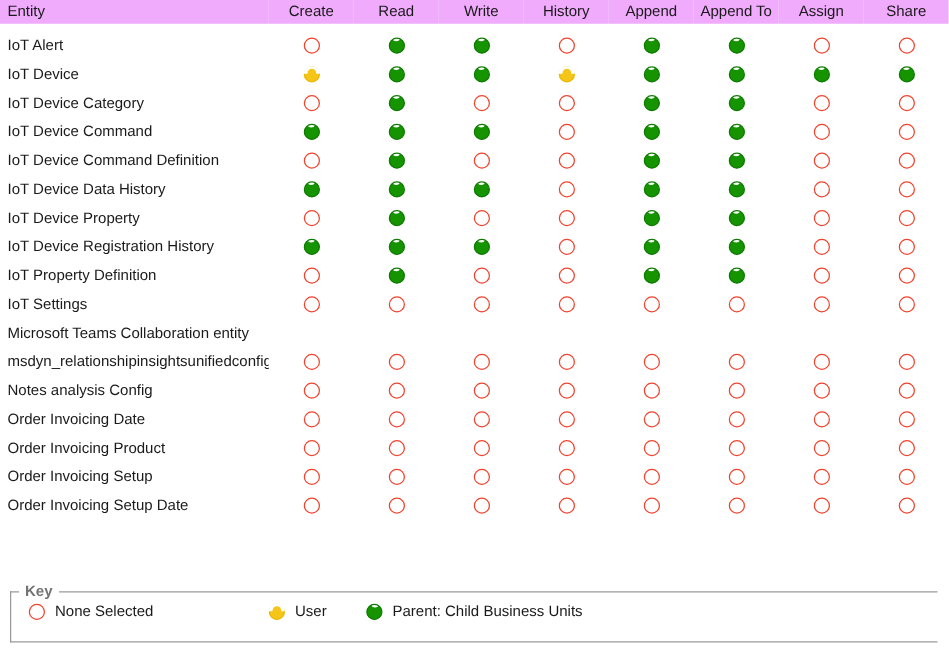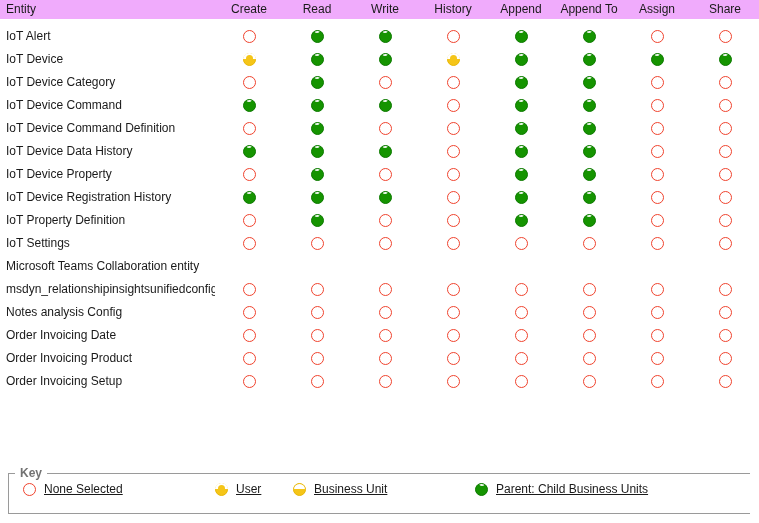--- a/index.html
+++ b/index.html
@@ -146,21 +146,20 @@
     font-weight: bold;
     color: #737373;
     padding: 0 5px;
     margin-left: 6px;
   }
   #key-items {
     display: flex;
     align-items: flex-start;
     padding-left: 14px;
     margin-top: 2px;
-    text-decoration: underline;
   }
   .key-item {
     display: flex;
     align-items: center;
     white-space: nowrap;
   }
   .key-item .pv { margin-right: 8px; }
   .key-item .key-label { font-size: 12px; color: #1a1a1a; }
   #key-item-none { width: 192px; }
   #key-item-user { width: 78px; }
@@ -364,36 +363,43 @@
         <td class="entity-name">Order Invoicing Setup</td>
         <td><span class="pv none"></span></td>
         <td><span class="pv none"></span></td>
         <td><span class="pv none"></span></td>
         <td><span class="pv none"></span></td>
         <td><span class="pv none"></span></td>
         <td><span class="pv none"></span></td>
         <td><span class="pv none"></span></td>
         <td><span class="pv none"></span></td>
       </tr>
+      <tr>
+        <td class="entity-name">Order Invoicing Setup Date</td>
+        <td><span class="pv none"></span></td>
+        <td><span class="pv none"></span></td>
+        <td><span class="pv none"></span></td>
+        <td><span class="pv none"></span></td>
+        <td><span class="pv none"></span></td>
+        <td><span class="pv none"></span></td>
+        <td><span class="pv none"></span></td>
+        <td><span class="pv none"></span></td>
+      </tr>
     </tbody>
 </table>
 
 <fieldset id="key-fieldset">
   <legend>Key</legend>
   <div id="key-items">
       <div class="key-item" id="key-item-none">
         <span class="pv none"></span>
         <span class="key-label">None Selected</span>
       </div>
       <div class="key-item" id="key-item-user">
         <span class="pv user"></span>
         <span class="key-label">User</span>
       </div>
-      <div class="key-item" id="key-item-bu">
-        <span class="pv bu"></span>
-        <span class="key-label">Business Unit</span>
-      </div>
       <div class="key-item" id="key-item-pcbu">
         <span class="pv pcbu"></span>
         <span class="key-label">Parent: Child Business Units</span>
       </div>
     </div>
 </fieldset>
 
 </body></html>

